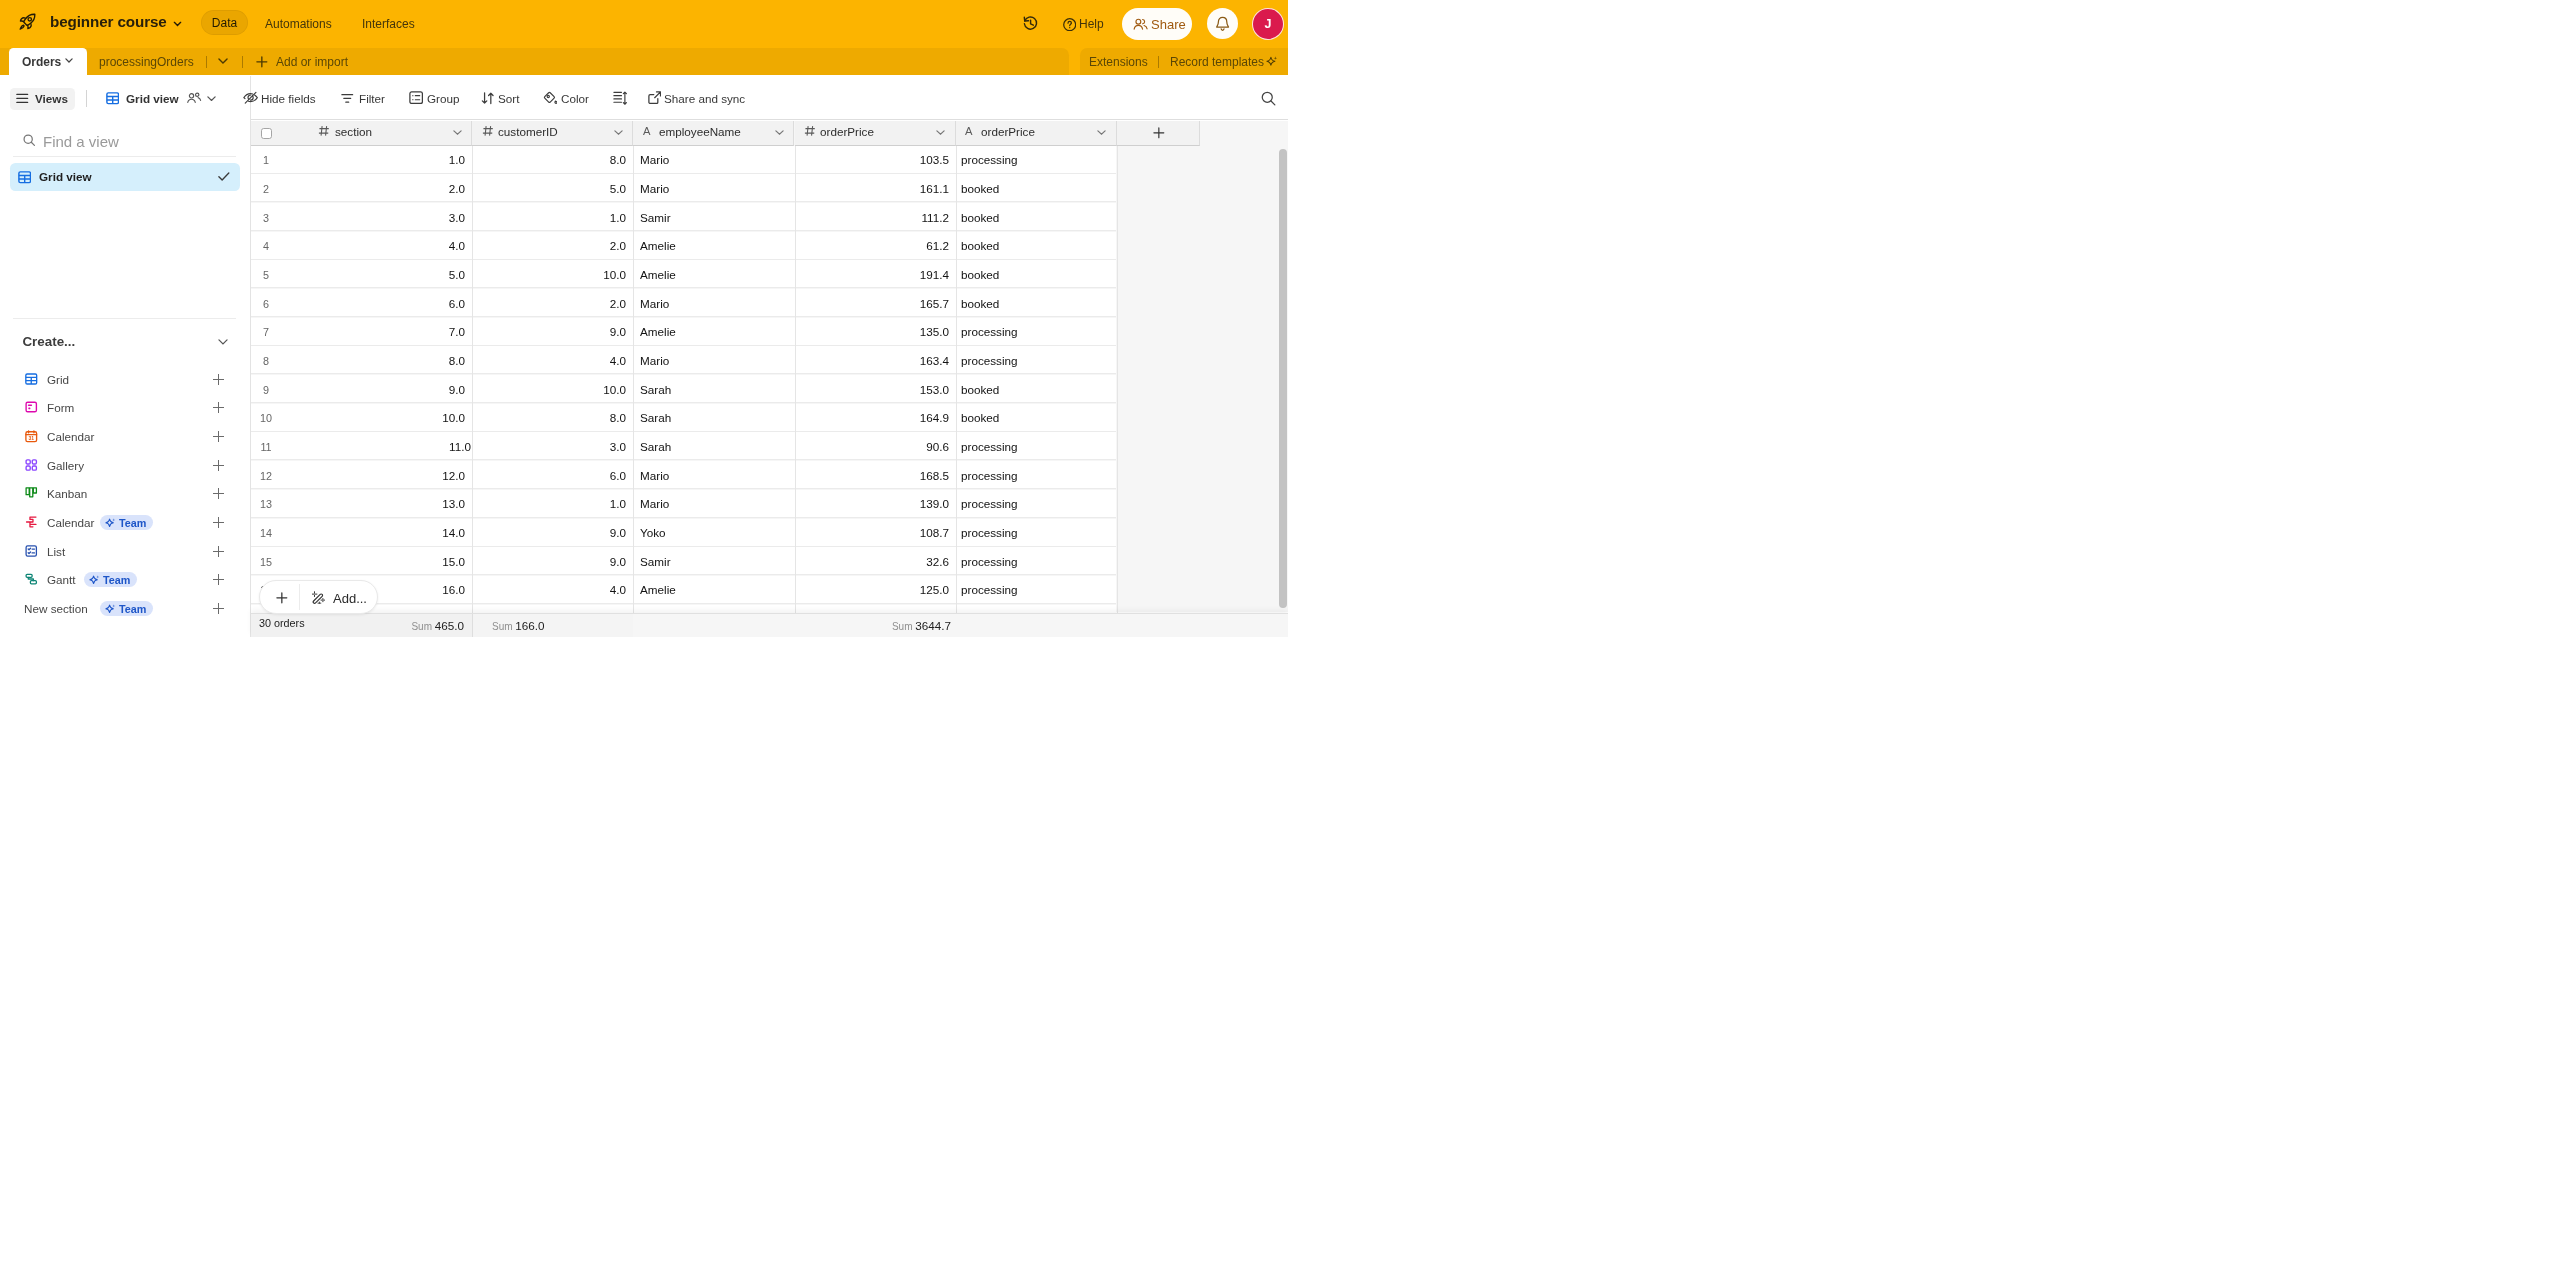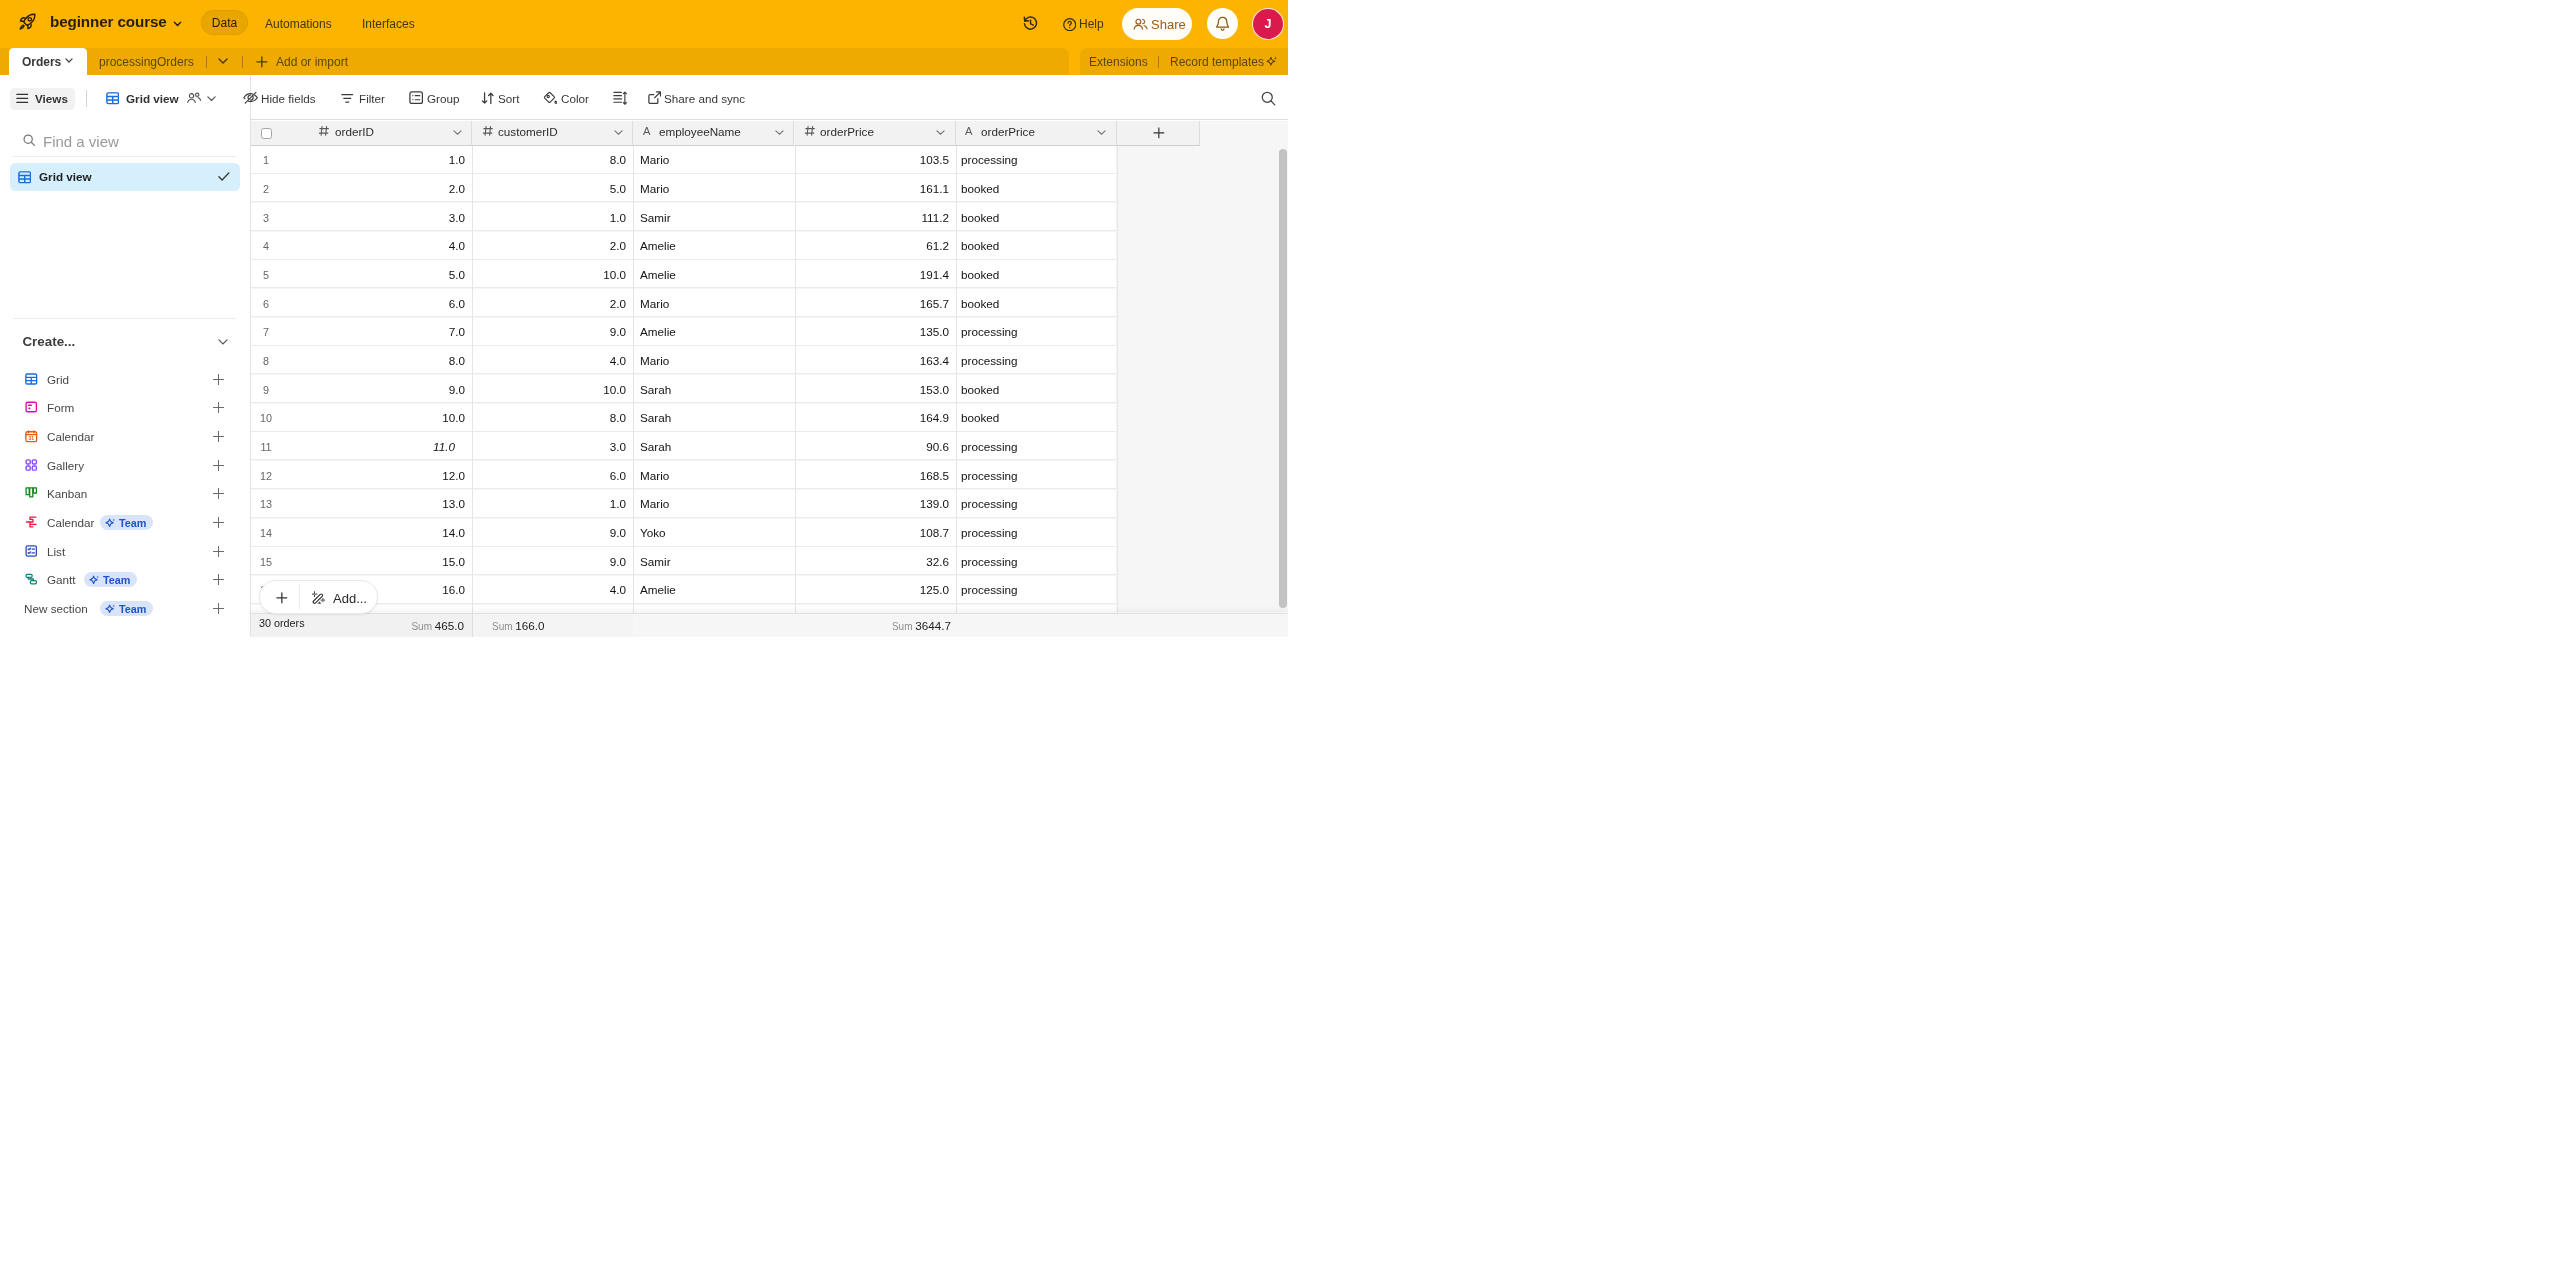--- a/index.html
+++ b/index.html
@@ -80,21 +80,21 @@
   <div class="hcell" style="left:251px;width:221px;"></div>
   <div class="hcell" style="left:472px;width:161px;"></div>
   <div class="hcell" style="left:633px;width:161px;"></div>
   <div class="hcell" style="left:795px;width:161px;"></div>
   <div class="hcell" style="left:956px;width:161px;"></div>
   <div class="hcell" style="left:1117px;width:83px;"></div>
   <div class="abs" style="left:261px;top:128px;width:10.8px;height:10.8px;border:1.3px solid #a5a5a5;border-radius:2.7px;background:#fff;"></div>
   <svg class="abs" style="left:318px;top:125px" width="11.7" height="11.7" viewBox="0 0 13 13" fill="none" stroke="#5a5a5a" stroke-width="1.2">
       <path d="M4.6 1.2 L3.4 11.8 M9.6 1.2 L8.4 11.8 M1.6 4 H12 M1 9 H11.4"></path>
     </svg>
-  <div class="hlbl" style="left:335px;">orderID</div>
+  <div class="hlbl" style="left:335px;">section</div>
   <svg class="abs" style="left:453px;top:130px" width="9" height="5.4" viewBox="0 0 10 6" fill="none" stroke="#777" stroke-width="1.3" stroke-linecap="round">
       <path d="M1 1 L5 4.7 L9 1"></path>
     </svg>
   <svg class="abs" style="left:482px;top:125px" width="11.7" height="11.7" viewBox="0 0 13 13" fill="none" stroke="#5a5a5a" stroke-width="1.2">
       <path d="M4.6 1.2 L3.4 11.8 M9.6 1.2 L8.4 11.8 M1.6 4 H12 M1 9 H11.4"></path>
     </svg>
   <div class="hlbl" style="left:498px;">customerID</div>
   <svg class="abs" style="left:614px;top:130px" width="9" height="5.4" viewBox="0 0 10 6" fill="none" stroke="#777" stroke-width="1.3" stroke-linecap="round">
       <path d="M1 1 L5 4.7 L9 1"></path>
     </svg>
@@ -183,21 +183,21 @@
   <div class="txt" style="left:961px;top:383px;">booked</div>
   <div class="rowline" style="left:251px;top:404px;width:865px;"></div>
   <div class="rnum" style="left:256px;top:412px;">10</div>
   <div class="num" style="left:341px;top:411px;width:124px;">10.0</div>
   <div class="num" style="left:502px;top:411px;width:124px;">8.0</div>
   <div class="txt" style="left:640px;top:411px;">Sarah</div>
   <div class="num" style="left:825px;top:411px;width:124px;">164.9</div>
   <div class="txt" style="left:961px;top:411px;">booked</div>
   <div class="rowline" style="left:251px;top:432px;width:865px;"></div>
   <div class="rnum" style="left:256px;top:441px;">11</div>
-  <div class="num" style="left:331px;top:440px;width:124px;font-style:italic;">11.0</div>
+  <div class="num" style="left:347px;top:440px;width:124px;">11.0</div>
   <div class="num" style="left:502px;top:440px;width:124px;">3.0</div>
   <div class="txt" style="left:640px;top:440px;">Sarah</div>
   <div class="num" style="left:825px;top:440px;width:124px;">90.6</div>
   <div class="txt" style="left:961px;top:440px;">processing</div>
   <div class="rowline" style="left:251px;top:461px;width:865px;"></div>
   <div class="rnum" style="left:256px;top:470px;">12</div>
   <div class="num" style="left:341px;top:469px;width:124px;">12.0</div>
   <div class="num" style="left:502px;top:469px;width:124px;">6.0</div>
   <div class="txt" style="left:640px;top:469px;">Mario</div>
   <div class="num" style="left:825px;top:469px;width:124px;">168.5</div>

